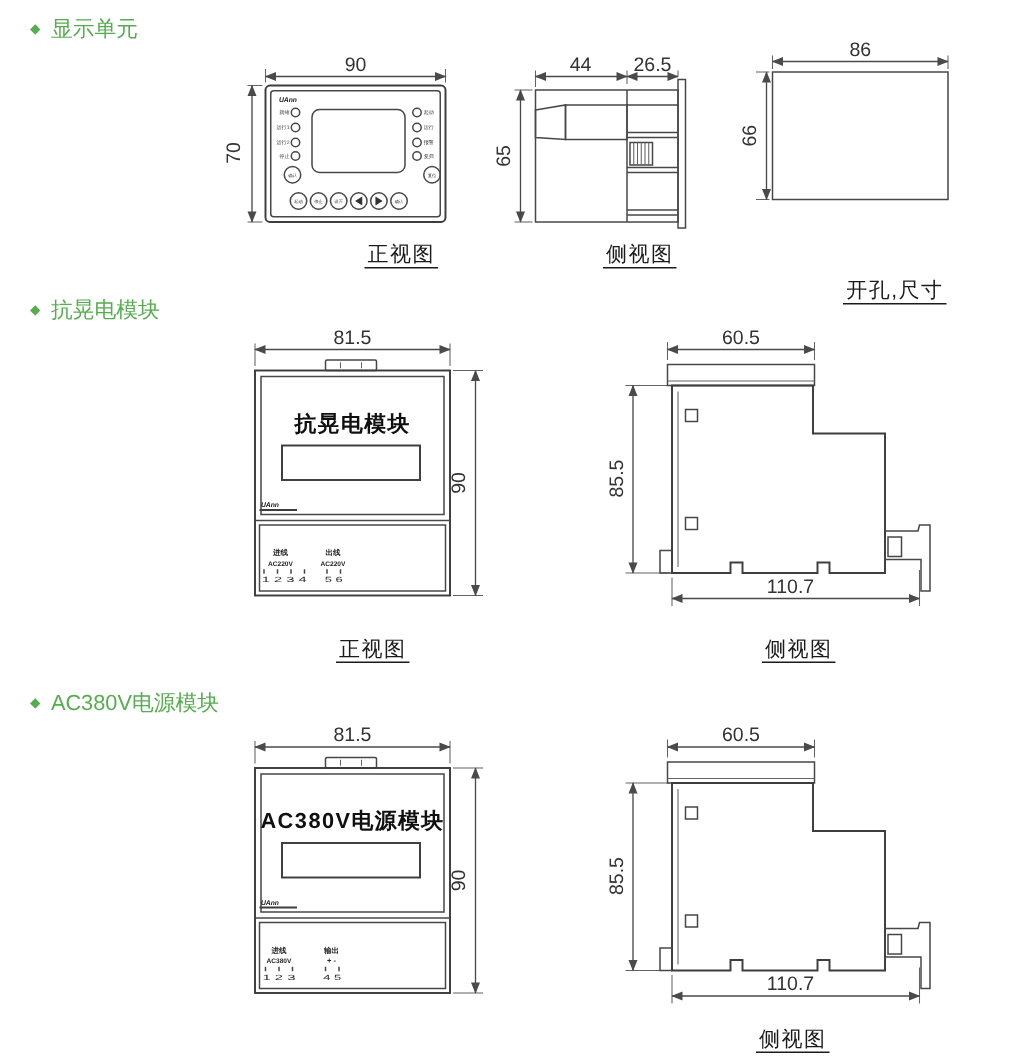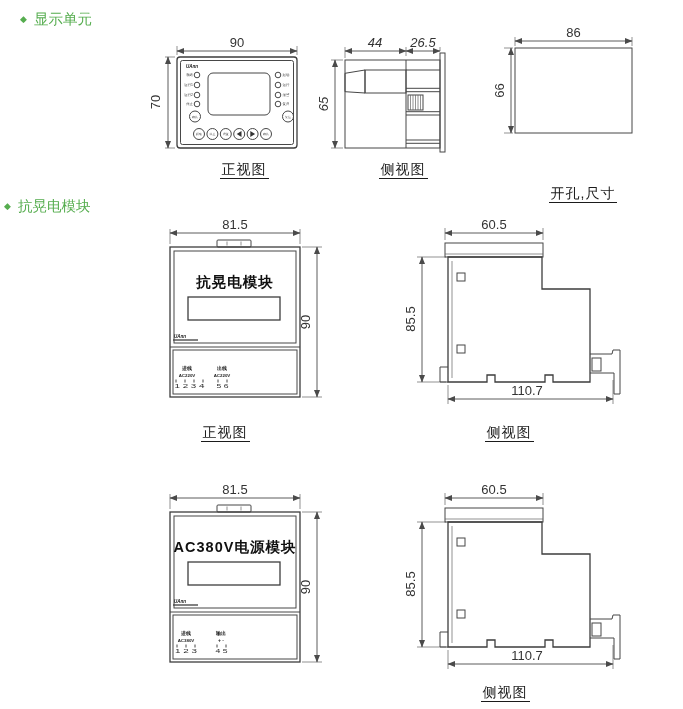--- a/index.html
+++ b/index.html
@@ -1,21 +1,21 @@
 <!DOCTYPE html>
 <html><head>
 <meta charset="utf-8">
 <style>
   html,body{margin:0;padding:0;background:#fff;}
   #page{position:relative;width:683px;height:709px;background:#ffffff;overflow:hidden;
         font-family:"Liberation Sans","DejaVu Sans",sans-serif;}
   .hdr{position:absolute;color:#56ad4f;font-size:14.5px;white-space:nowrap;}
   .hdr .b{font-size:9px;margin-right:7px;position:relative;top:-2px;}
   .fig{position:absolute;}
-  .cap{position:absolute;width:96px;text-align:center;font-size:14px;color:#1b1b1b;}
+  .cap{position:absolute;width:96px;text-align:right;font-size:14px;color:#1b1b1b;}
   .cap span{border-bottom:1px solid #1b1b1b;padding:0 2px 1px;letter-spacing:1px;}
   svg{overflow:visible;}
   svg text{font-family:"Liberation Sans","DejaVu Sans",sans-serif;fill:#2e2e2e;}
   .ln{fill:none;stroke:#474747;stroke-width:1;}
   .lnb{fill:none;stroke:#3d3d3d;stroke-width:1.3;}
   .tn{fill:none;stroke:#636363;stroke-width:0.7;}
   .dm{fill:none;stroke:#4a4a4a;stroke-width:0.9;}
   .dt{font-size:13px;fill:#333;}
   .ty{font-size:3.4px;fill:#333;}
   .bt{font-size:2.9px;fill:#333;}
@@ -35,22 +35,25 @@
       </marker>
       <marker id="mB" markerWidth="9" markerHeight="8" refX="7.5" refY="4" orient="auto" markerUnits="userSpaceOnUse">
         <path d="M0.5,1 L8,4 L0.5,7 Z" fill="#4a4a4a"></path>
       </marker>
     </defs>
   </svg>
 
   <div class="hdr" style="left:20px;top:10px;">
     <span class="b">◆</span><span>显示单元</span>
   </div>
-  <div class="hdr" style="left:4px;top:197px;">
+  <div class="hdr" style="left:20px;top:197px;">
     <span class="b">◆</span><span>抗晃电模块</span>
+  </div>
+  <div class="hdr" style="left:20px;top:459px;">
+    <span class="b">◆</span><span>AC380V电源模块</span>
   </div>
 
   <div class="fig" style="left:146px;top:26px;">
   <svg width="186" height="154" viewBox="0 0 186 154">
     <g>
       <path class="tn" d="M31,29 V20 M151,29 V20"></path>
       <line class="dm" x1="31" y1="25" x2="151" y2="25" marker-start="url(#mA)" marker-end="url(#mB)"></line>
       <text class="dt" x="91" y="21" text-anchor="middle">90</text>
     </g>
     <g>
@@ -100,21 +103,21 @@
         <text class="bt" x="66.4" y="109.2" text-anchor="middle">停止</text>
         <text class="bt" x="79.8" y="109.2" text-anchor="middle">设置</text>
         <polygon points="95.5,105 90.7,108 95.5,111" fill="#333"></polygon>
         <polygon points="104.3,105 109.1,108 104.3,111" fill="#333"></polygon>
         <text class="bt" x="120" y="109.2" text-anchor="middle">确认</text>
       </g>
     </g>
   </svg>
   </div>
 
-  <div class="fig" style="left:320px;top:26px;font-style:italic;">
+  <div class="fig" style="left:332px;top:26px;">
   <svg width="135" height="154" viewBox="0 0 135 154">
     <g>
       <path class="tn" d="M25,32 V21 M86,30 V21"></path>
       <line class="dm" x1="25" y1="25" x2="86" y2="25" marker-start="url(#mA)" marker-end="url(#mB)"></line>
       <text class="dt" x="55" y="21" text-anchor="middle">44</text>
     </g>
     <g>
       <path class="tn" d="M120,25 V21"></path>
       <line class="dm" x1="86" y1="25" x2="120" y2="25" marker-start="url(#mA)" marker-end="url(#mB)"></line>
       <text class="dt" x="103" y="21" text-anchor="middle">26.5</text>

